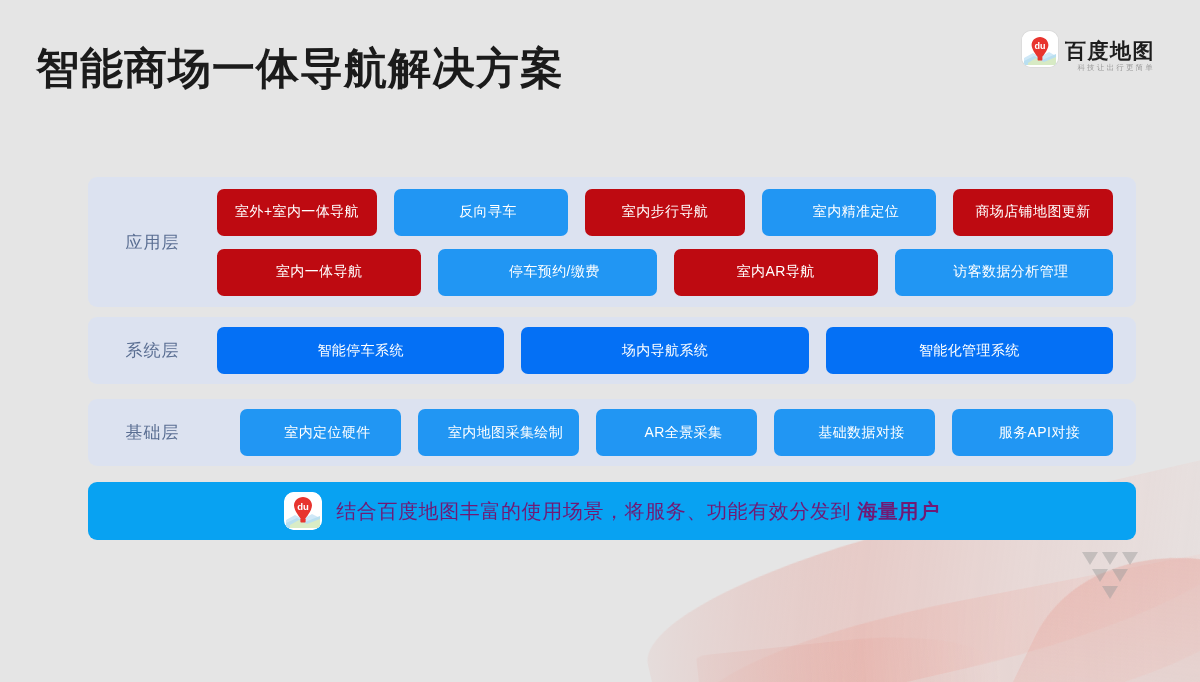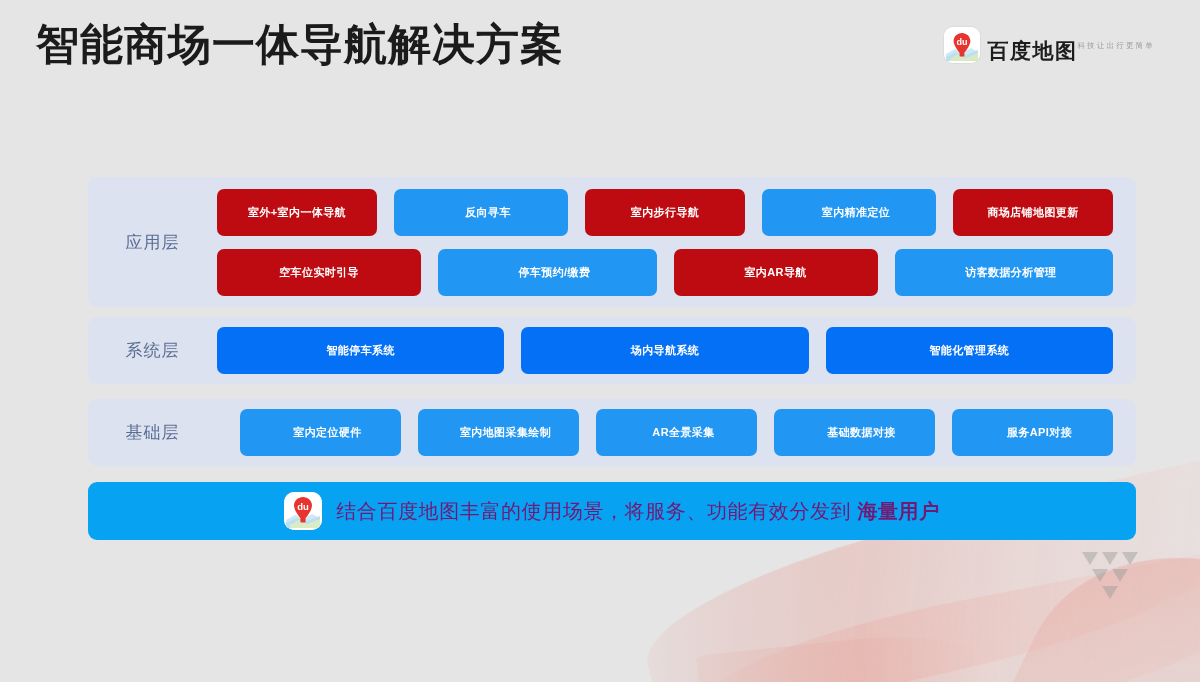--- a/index.html
+++ b/index.html
@@ -34,32 +34,32 @@
               background: linear-gradient(90deg, rgba(226,150,140,0.40), rgba(246,220,215,0.05));
               border-radius: 4% 50% 4% 50%; }
   .ribbon-fade {
     position: absolute; left: 560px; top: 500px; width: 300px; height: 200px;
     background: linear-gradient(90deg, #e5e5e5 10%, rgba(229,229,229,0) 100%);
   }
   .tri-pattern { position: absolute; left: 1082px; top: 552px; width: 60px; height: 60px; opacity: .45; }
 
   
   .page-title {
-    position: absolute; left: 36px; top: 16px;
+    position: absolute; left: 36px; top: 40px;
     font-size: 43px; font-weight: bold; color: #1b1b1b;
     letter-spacing: 1px; white-space: nowrap;
   }
 
   .logo { position: absolute; right: 45px; top: 27px; display: flex; align-items: center; gap: 7px; }
   .logo-mark {
     width: 36px; height: 36px; border-radius: 9px; background: #fff;
     position: relative; overflow: hidden; flex: 0 0 auto;
     box-shadow: 0 0 0 1px rgba(0,0,0,0.04);
   }
-  .logo-text-wrap { display: flex; flex-direction: row; justify-content: center; margin-top: 13px; }
+  .logo-text-wrap { display: flex; flex-direction: column; justify-content: center; margin-top: 13px; }
   .logo-name { font-size: 21px; font-weight: bold; color: #1d1d1d; letter-spacing: 1.5px; line-height: 1.05; }
   .logo-tag { font-size: 7.5px; color: #9a9a9a; letter-spacing: 2.2px; margin-top: 2px; line-height: 1; text-align: right; }
 
   
   .band {
     position: absolute; left: 88px; width: 1048px;
     background: #dce2f0; border-radius: 9px;
     display: flex; align-items: center;
   }
   .band-app  { top: 177px; height: 130px; }
@@ -71,21 +71,21 @@
     font-size: 17px; color: #5a6e92; font-weight: normal; letter-spacing: 1px;
   }
   .band-body { flex: 1 1 auto; padding-right: 23px; }
 
   .grid-row { display: flex; gap: 17px; }
   .grid-row + .grid-row { margin-top: 13px; }
 
   .chip {
     flex: 1 1 0; height: 47px; border-radius: 7px;
     display: flex; align-items: center; justify-content: center;
-    color: #fff; font-size: 11px; font-weight: bold;
+    color: #fff; font-size: 14px; font-weight: normal;
     letter-spacing: .4px; white-space: nowrap; text-align: center;
   }
   .chip.red   { background: #be0a11; }
   .chip.blue  { background: #2196f3; padding-left: 14px; }
   .chip.dblue { background: #0470f5; }
 
   
   .banner {
     position: absolute; left: 88px; top: 482px; width: 1048px; height: 58px;
     background: #08a2f2; border-radius: 9px;
@@ -145,21 +145,21 @@
     <div class="band-label">应用层</div>
     <div class="band-body">
       <div class="grid-row">
         <div class="chip red">室外+室内一体导航</div>
         <div class="chip blue">反向寻车</div>
         <div class="chip red">室内步行导航</div>
         <div class="chip blue">室内精准定位</div>
         <div class="chip red">商场店铺地图更新</div>
       </div>
       <div class="grid-row">
-        <div class="chip red">空车位实时引导</div>
+        <div class="chip red">室内一体导航</div>
         <div class="chip blue">停车预约/缴费</div>
         <div class="chip red">室内AR导航</div>
         <div class="chip blue">访客数据分析管理</div>
       </div>
     </div>
   </div>
 
   <div class="band band-sys">
     <div class="band-label">系统层</div>
     <div class="band-body">

